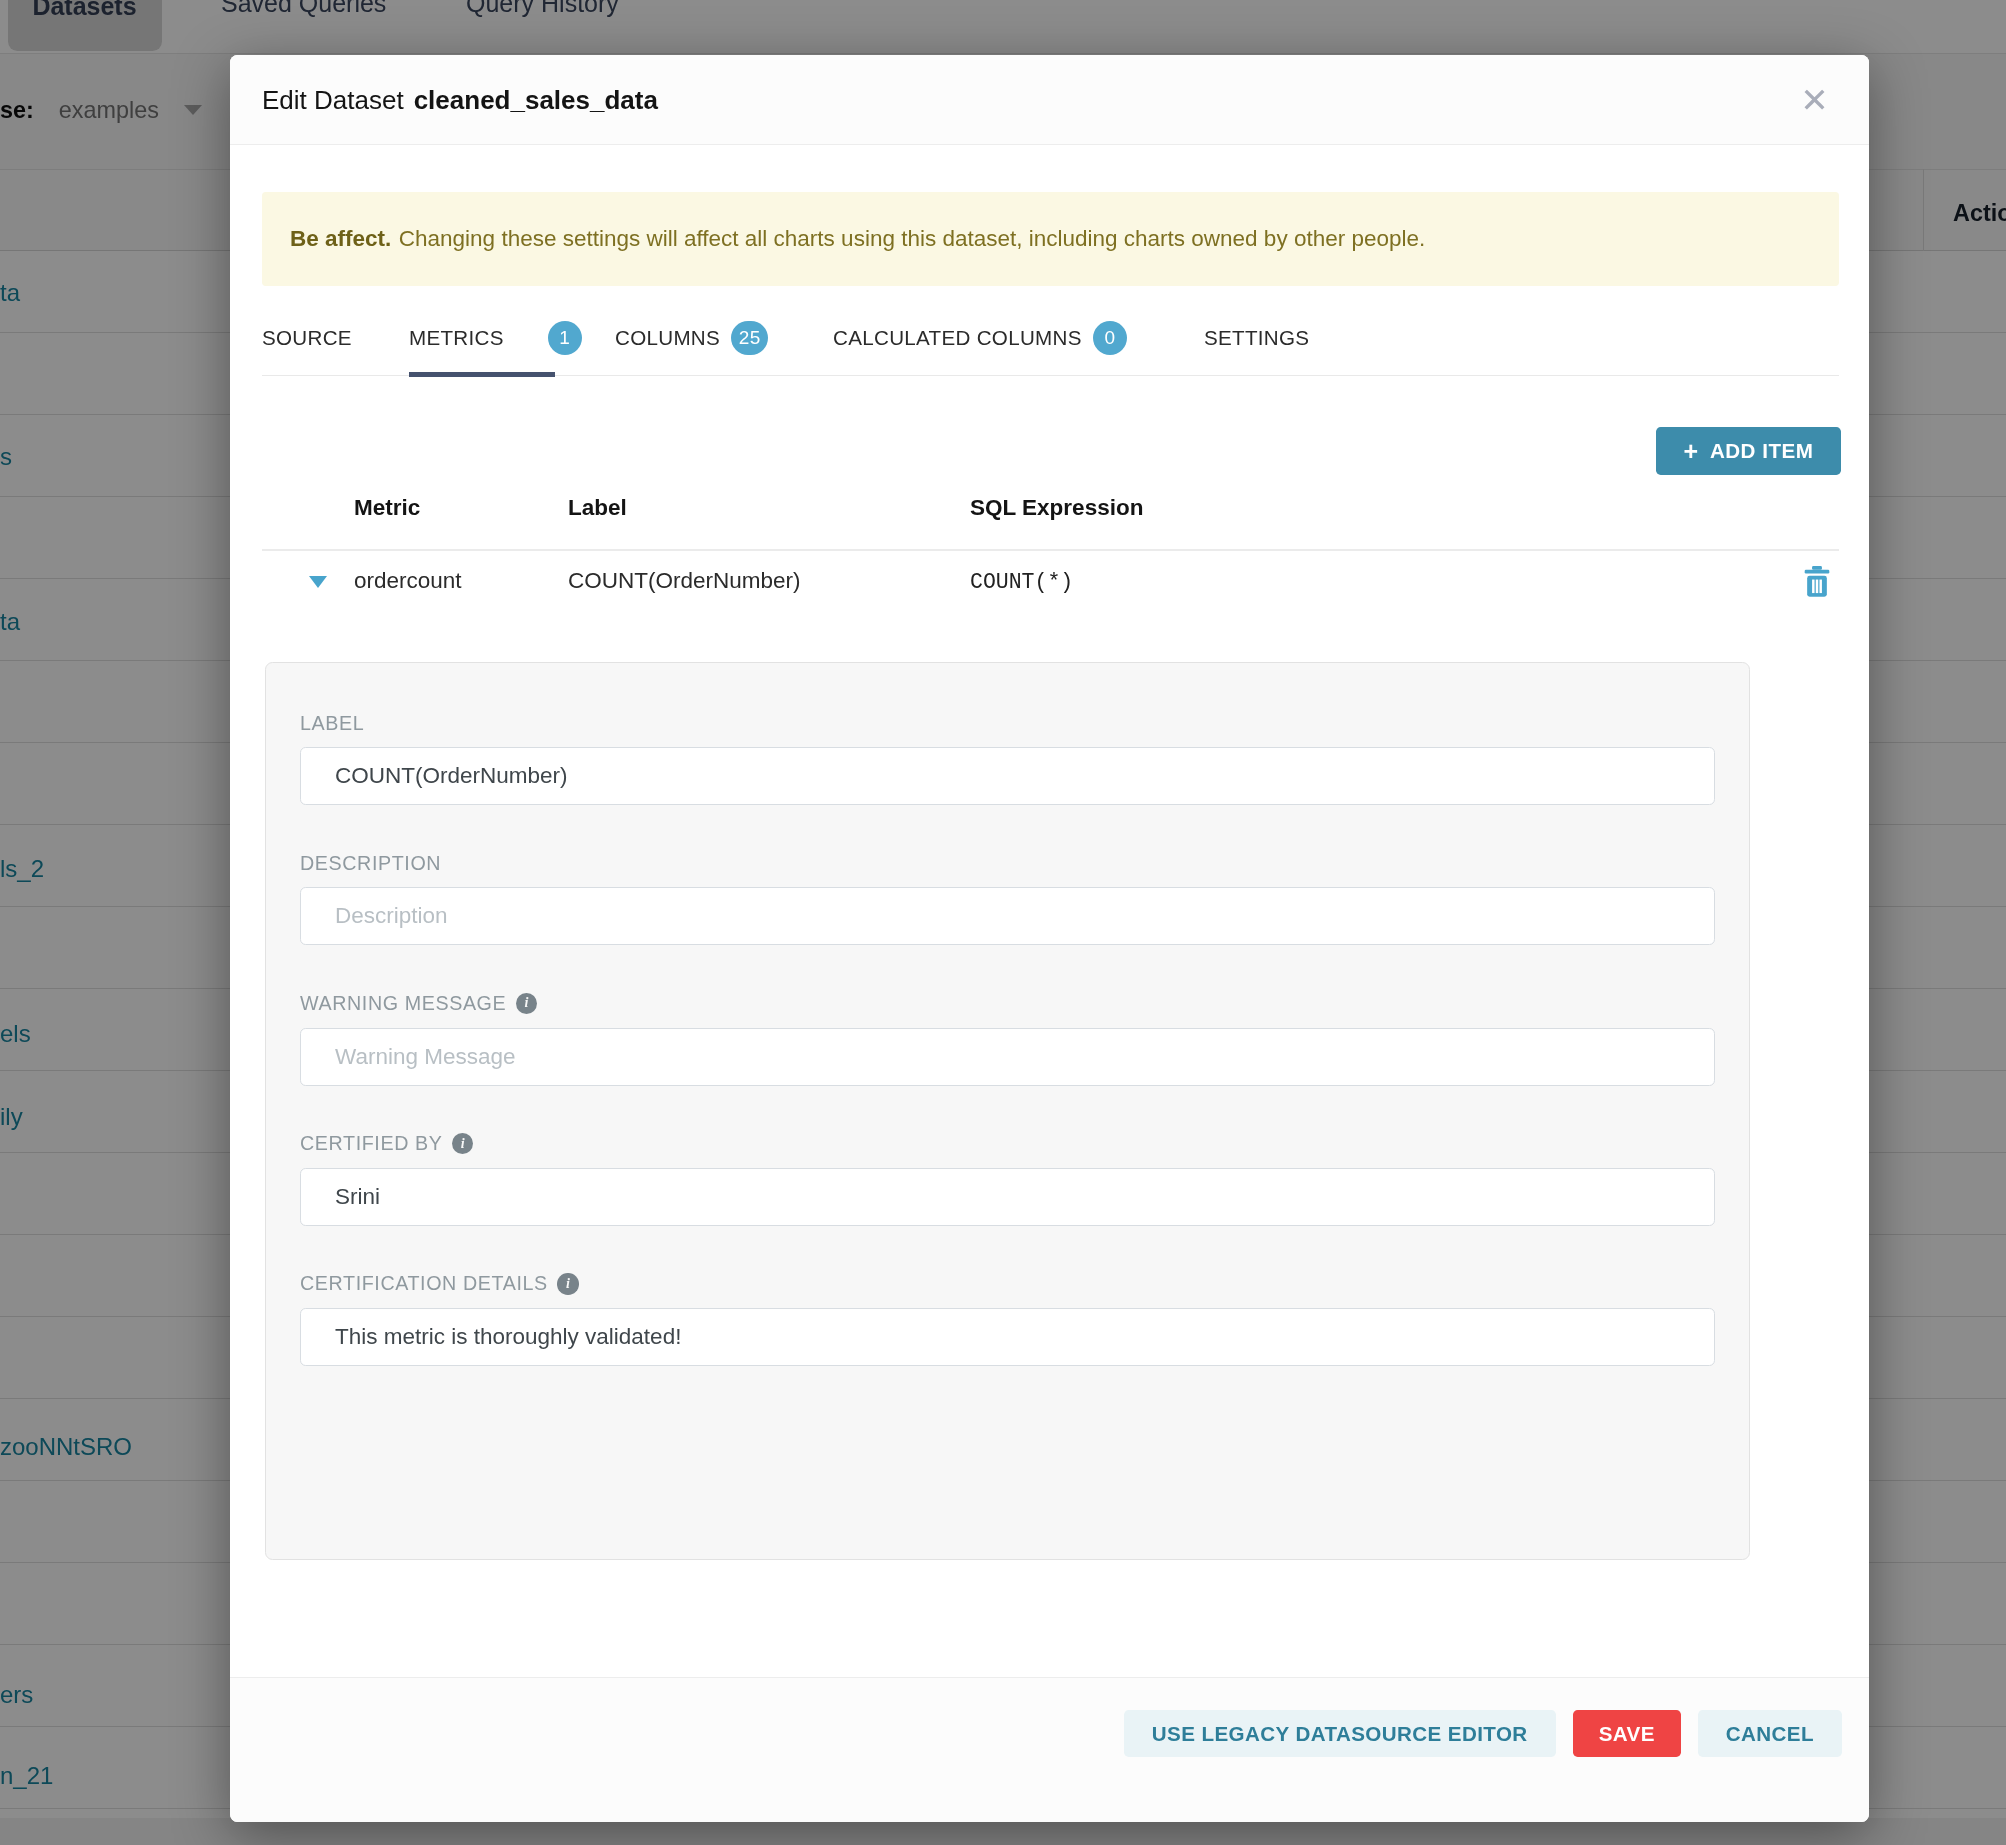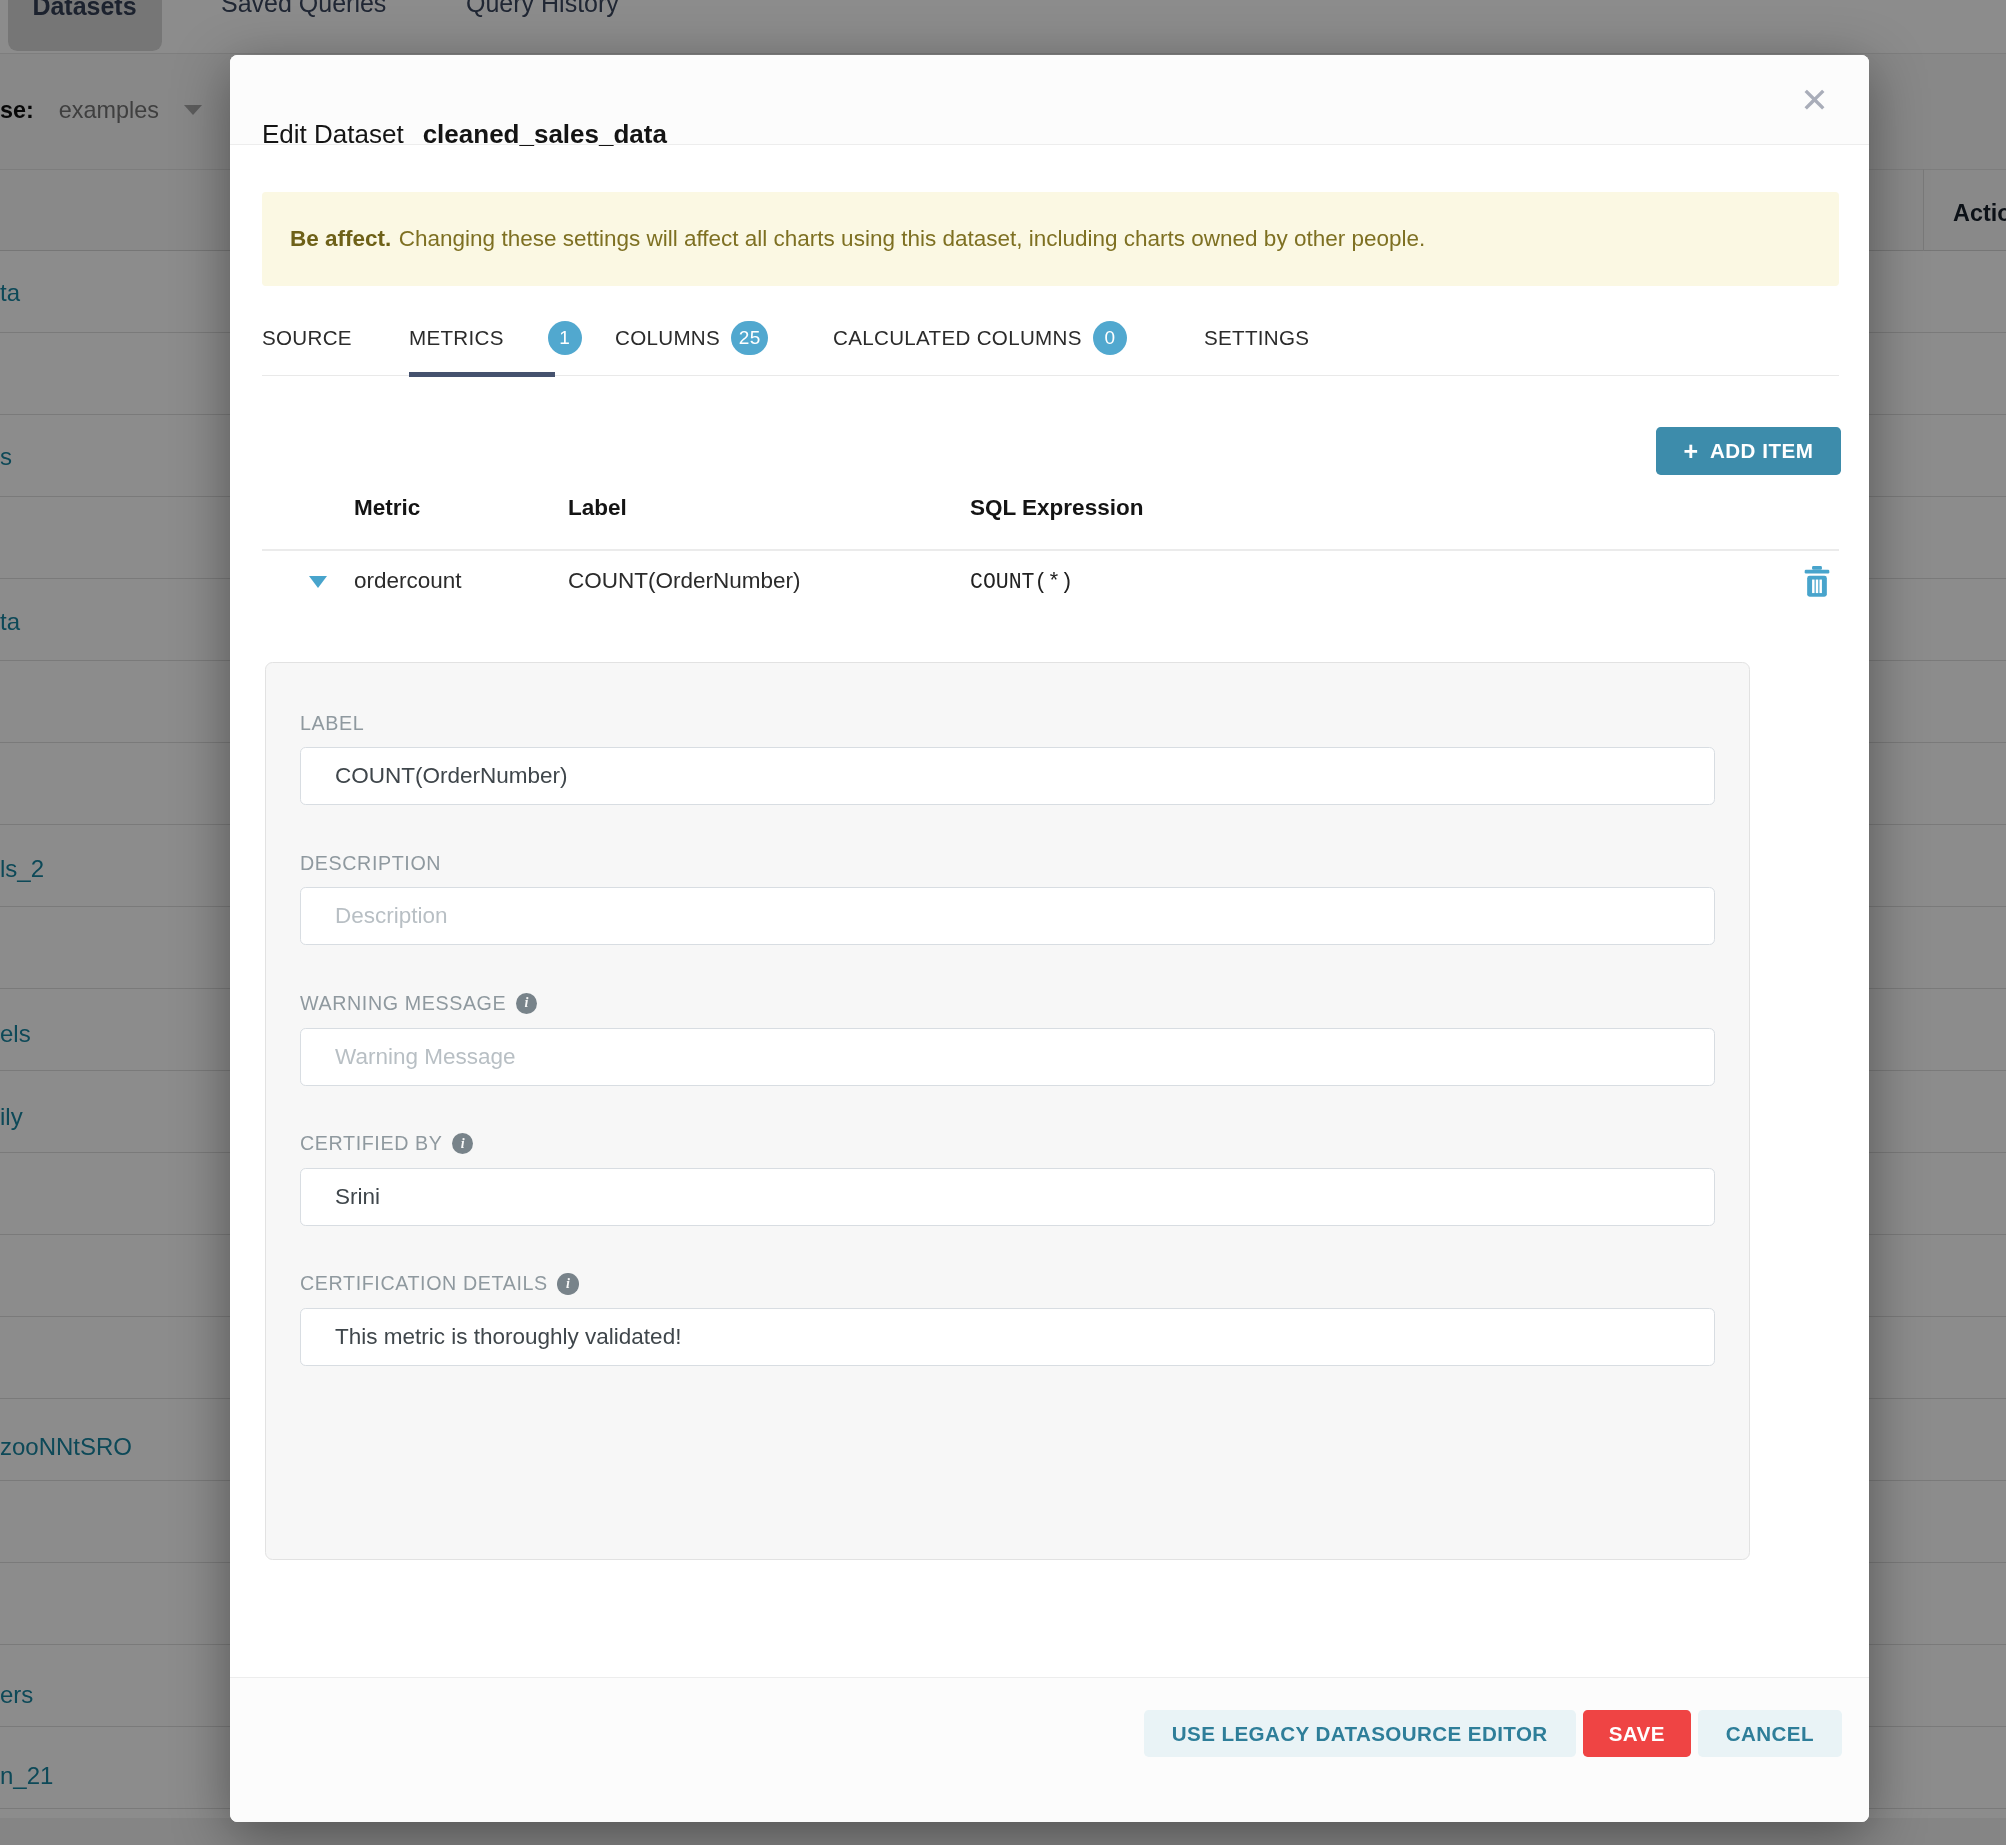--- a/index.html
+++ b/index.html
@@ -28,22 +28,22 @@
   .bg-below { position:absolute; left:0; top:1818px; width:100%; height:28px; background:#f2f2f3; }
 
   
   .mask { position:absolute; inset:0; background:rgba(0,0,0,0.45); }
 
   
   .modal { position:absolute; left:230px; top:55px; width:1639px; height:1767px; background:#ffffff;
     border-radius:7.5px; box-shadow:0 13px 56px rgba(0,0,0,0.40); }
   .m-header { position:absolute; left:0; top:0; width:100%; height:90px; background:#fcfcfc;
     border-radius:7.5px 7.5px 0 0; border-bottom:0.9px solid #ededed; }
-  .m-title { position:absolute; left:32px; top:0; height:90px; display:flex; align-items:center; gap:19px;
-    font-size:26px; color:#141414;margin-top:34px; }
+  .m-title { position:absolute; left:32px; top:0; height:90px; display:flex; align-items:center; gap:10px;
+    font-size:26px; color:#141414; }
   .m-title .ds-name { font-weight:700; }
   .m-close { position:absolute; right:30px; top:20.6px; width:49px; height:49px; border:none; background:none;
     font-size:34px; color:#a9adb9; cursor:pointer; line-height:49px; text-align:center; font-family:"Liberation Sans",sans-serif; }
 
   .m-banner { position:absolute; left:32px; top:137px; width:1577px; height:94px; background:#fbf8e3;
     border-radius:3.7px; display:flex; align-items:center; padding:0 28px; font-size:22.5px; color:#7e7022; }
   .m-banner b { color:#6e6118; margin-right:7.5px; }
 
   .m-tabs { position:absolute; left:32px; top:244px; width:1577px; height:77px; border-bottom:1.9px solid #e9e9e9; }
   .m-tab { position:absolute; top:0; height:77px; display:flex; align-items:center; gap:11.2px;
@@ -74,21 +74,21 @@
   .flabel-row { display:flex; align-items:center; gap:9.4px; height:26px; margin-bottom:11.2px; }
   .flabel { font-size:19.7px; color:#8f999f; letter-spacing:0.6px; }
   .info-dot { width:21.5px; height:21.5px; border-radius:50%; background:#78838a; color:#f7f7f7; font-size:14px; font-weight:700;
     display:flex; align-items:center; justify-content:center; font-family:"Liberation Serif",serif; font-style:italic; cursor:pointer; }
   .finput { width:100%; height:58px; background:#fff; border:0.9px solid #d8dde2; border-radius:5.6px;
     padding:0 34px; font-size:22.5px; color:#3f464b; font-family:"Liberation Sans",sans-serif; outline:none; }
   .finput::placeholder { color:#b8bfc4; }
 
   .m-footer { position:absolute; left:0; top:1622px; width:100%; height:145px; background:#fcfcfc;
     border-top:0.9px solid #ededed; border-radius:0 0 7.5px 7.5px;
-    display:flex; justify-content:flex-end; align-items:flex-start; gap:7px; padding:32px 27px 0 0; }
+    display:flex; justify-content:flex-end; align-items:flex-start; gap:17px; padding:32px 27px 0 0; }
   .btn { height:47px; border:none; border-radius:4.7px; font-size:20.6px; font-weight:600; letter-spacing:0.4px;
     cursor:pointer; font-family:"Liberation Sans",sans-serif; white-space:nowrap; }
   .btn.ghost { background:#e9f3f6; color:#2e7e99; padding:0 28px; }
   .btn.primary { background:#ef4444; color:#ffffff; padding:0 26px; }
 </style>
 </head>
 <body>
 
 <div class="stage">
 

